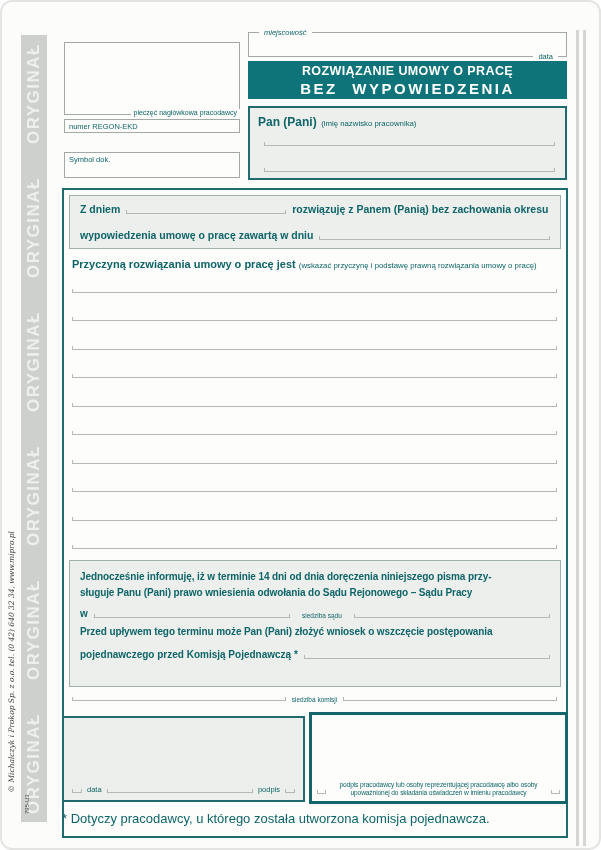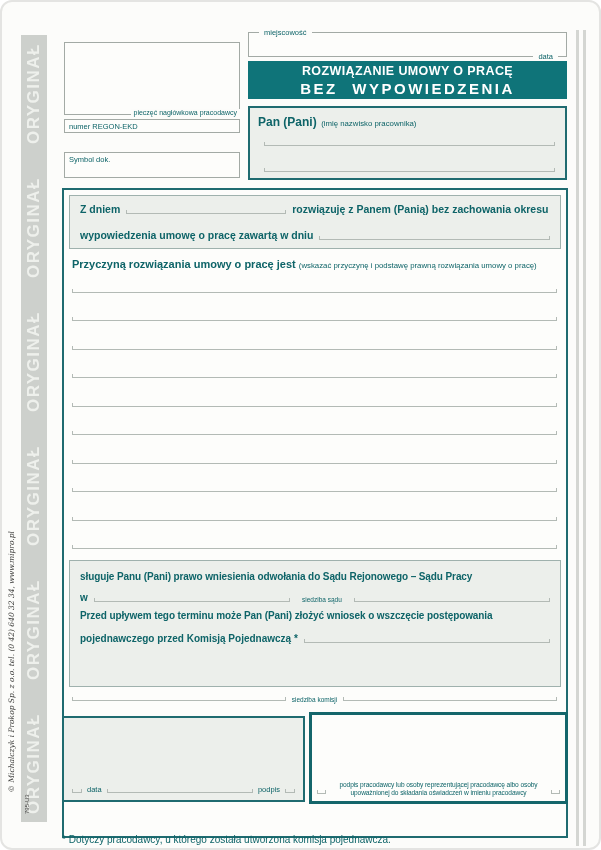--- a/index.html
+++ b/index.html
@@ -29,21 +29,21 @@
     font-size:7px;color:#0e6468;}
   .stamp-caption span{background:#fcfcfa;padding:0 3px;}
   .small-box{position:absolute;left:62px;width:176px;border:1px solid #a3aaa5;
     background:#fdfdfb;padding:2px 4px;font-size:7.5px;color:#0e6468;}
   .regon{top:117px;height:14px;} .symbol{top:150px;height:26px;}
 
   
   .place-box{position:absolute;left:246px;top:30px;width:319px;height:25px;
     border:1px solid #a3aaa5;background:#fdfdfb;}
   .place-label{position:absolute;top:-5px;left:10px;background:#fcfcfa;padding:0 5px;
-    font-size:7.5px;color:#0e6468;}
+    font-size:7.5px;color:#0e6468;font-style:italic;}
   .date-label{position:absolute;bottom:-5px;right:8px;background:#fcfcfa;padding:0 5px;
     font-size:7.5px;color:#0e6468;}
 
   
   .title-band{position:absolute;left:246px;top:59px;width:319px;height:38px;background:#0f7479;
     color:#ffffff;text-align:center;display:flex;flex-direction:column;justify-content:center;gap:2px;}
   .t1{font-size:12.5px;font-weight:bold;letter-spacing:.4px;}
   .t2{font-size:15px;font-weight:bold;letter-spacing:2.5px;word-spacing:8px;}
 
   
@@ -84,21 +84,21 @@
   .confirm-title{font-size:10.5px;font-weight:bold;color:#0e6468;}
   .sig-row{position:absolute;left:8px;right:8px;bottom:6px;display:flex;align-items:flex-end;gap:5px;
     font-size:7.5px;color:#0e6468;}
   .sig-row .wline{margin-bottom:1px;}
   .sig-row .short{flex:0 0 10px;} .sig-row .long{flex:1;}
   .employer-box{position:absolute;left:307px;top:710px;width:259px;height:92px;
     background:#fdfdfb;border:3px solid #14666b;}
   .employer-caption{position:absolute;left:5px;right:5px;bottom:4px;display:flex;align-items:center;gap:3px;}
   .employer-caption .wline{flex:0 0 9px;margin-bottom:-6px;}
   .cap-text{flex:1;text-align:center;font-size:6.6px;line-height:1.25;color:#0e6468;letter-spacing:-.1px;}
-  .footnote{position:absolute;left:60px;top:809px;font-size:10px;color:#0e6468;margin-top:23px;}
+  .footnote{position:absolute;left:60px;top:809px;font-size:13px;color:#0e6468;}
 </style>
 </head>
 <body>
 
 <div class="sheet">
 
   <div class="copy-band">
     <span class="wm">ORYGINAŁ</span>
     <span class="wm">ORYGINAŁ</span>
     <span class="wm">ORYGINAŁ</span>
@@ -165,20 +165,21 @@
       <div class="wline"></div>
       <div class="wline"></div>
       <div class="wline"></div>
       <div class="wline"></div>
       <div class="wline"></div>
       <div class="wline"></div>
       <div class="wline"></div>
     </div>
 
     <div class="notice-box">
+      <div class="nline">Jednocześnie  informuję,  iż w terminie 14 dni od dnia doręczenia niniejszego pisma przy-</div>
       <div class="nline">sługuje  Panu  (Pani)  prawo  wniesienia  odwołania  do  Sądu  Rejonowego – Sądu  Pracy</div>
       <div class="frow" style="margin-top:7px;">
         <span class="fix">w</span>
         <span class="wline"></span>
         <span class="seat-label fix">siedziba sądu</span>
         <span class="wline"></span>
       </div>
       <div class="nline" style="margin-top:5px;">Przed upływem tego terminu może Pan (Pani) złożyć wniosek o wszczęcie postępowania</div>
       <div class="frow" style="margin-top:9px;">
         <span class="fix">pojednawczego przed Komisją Pojednawczą *</span>

